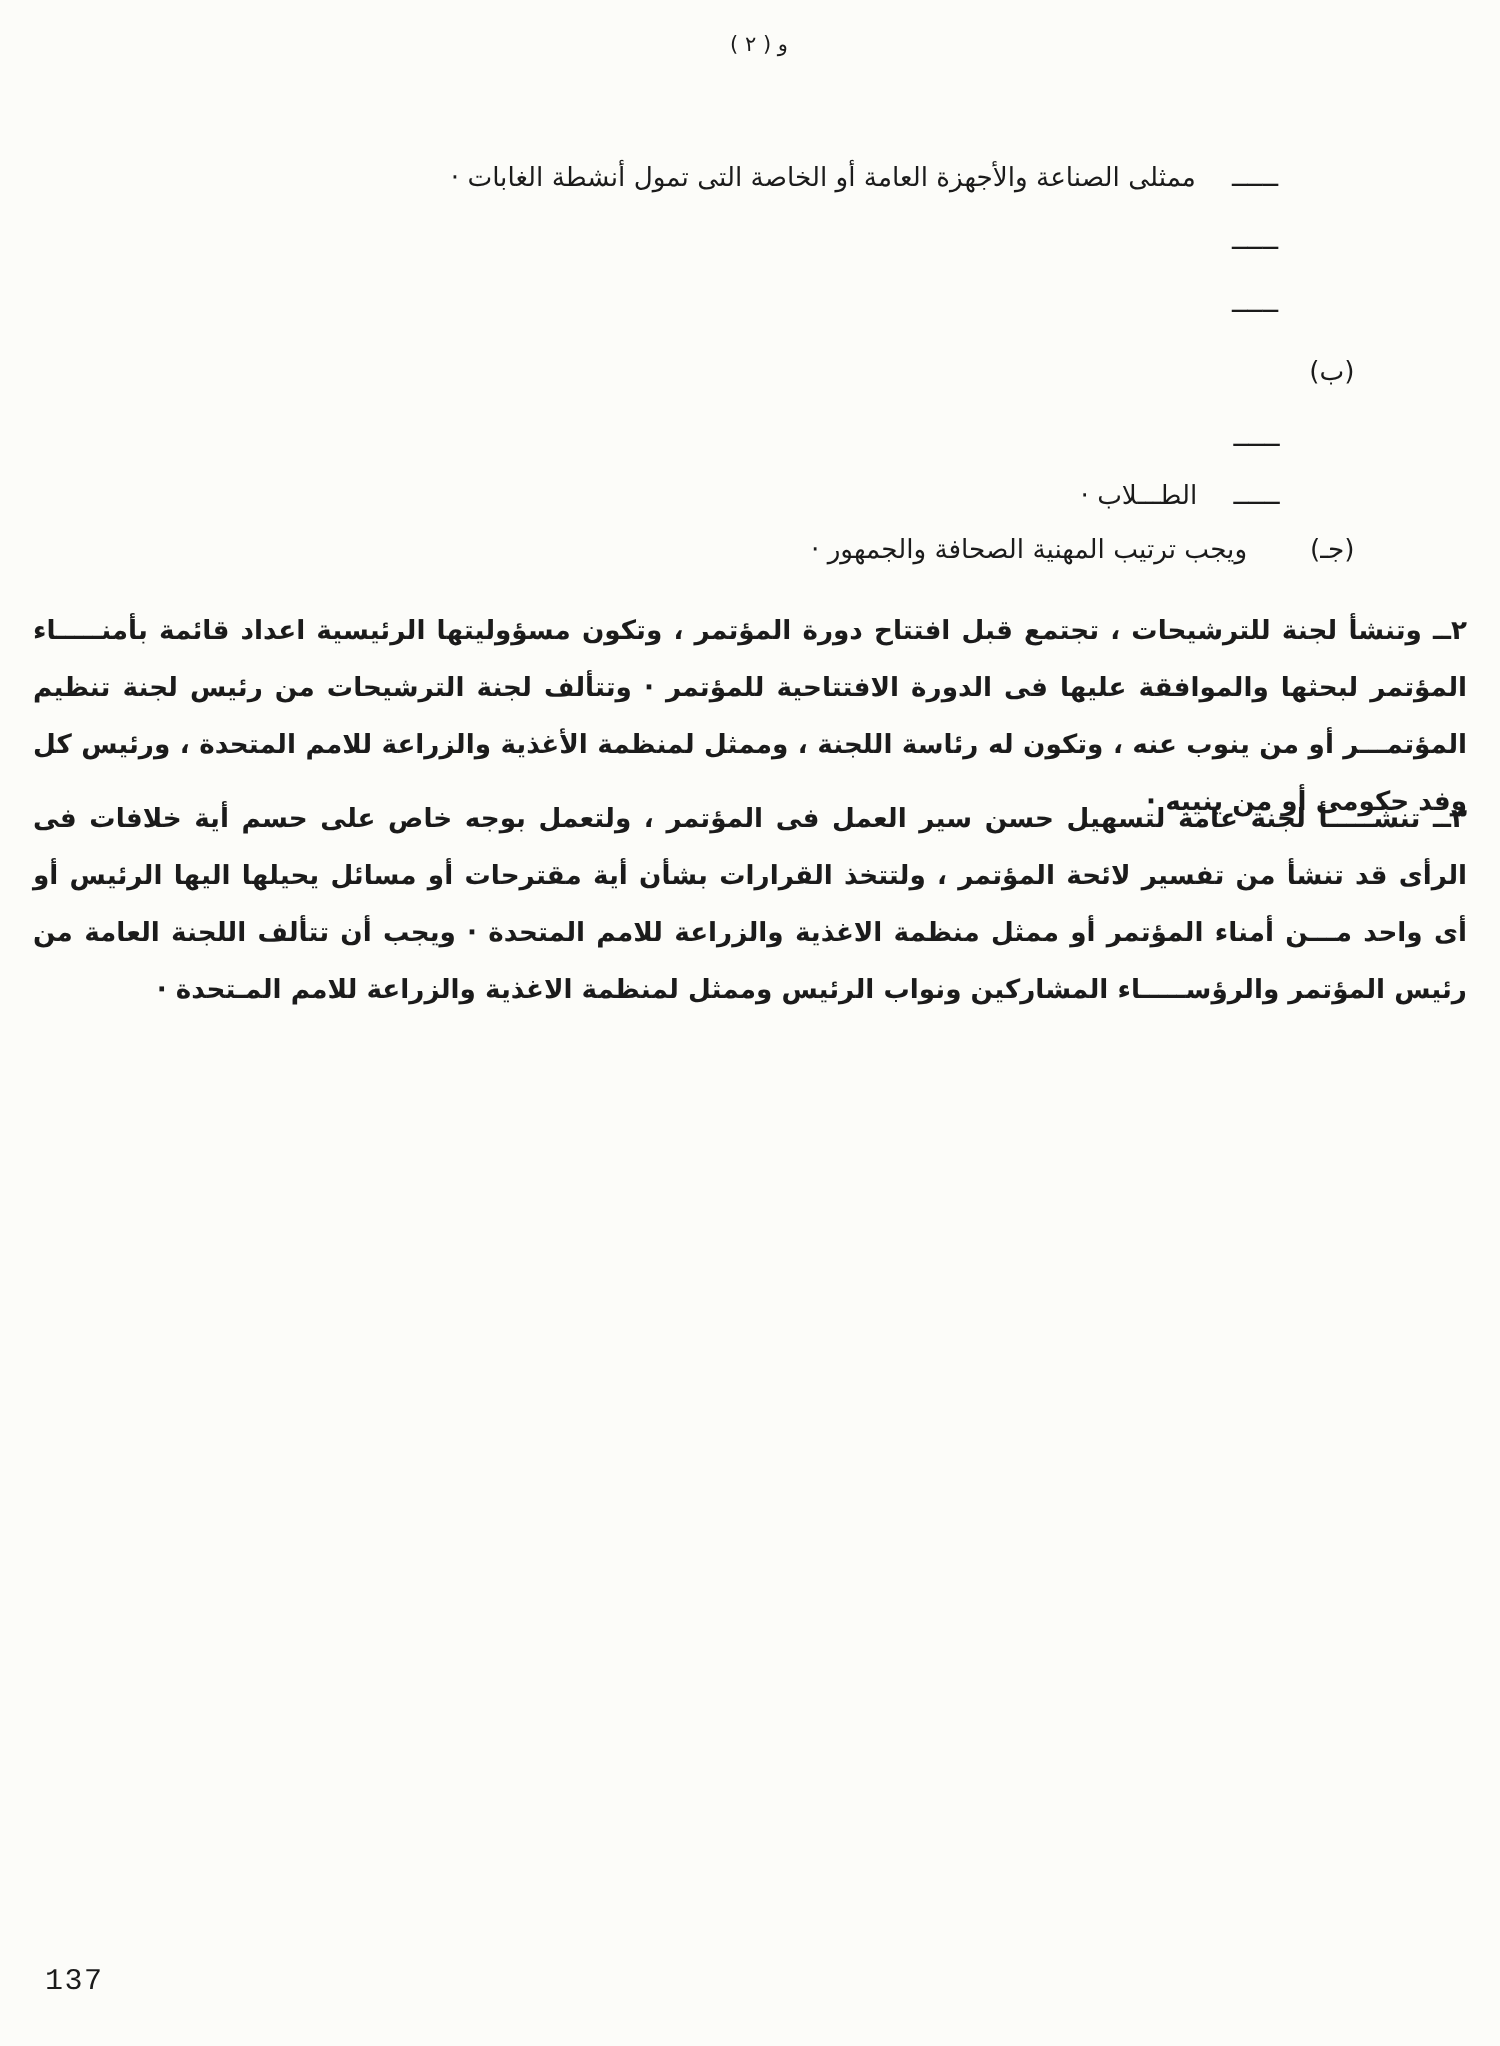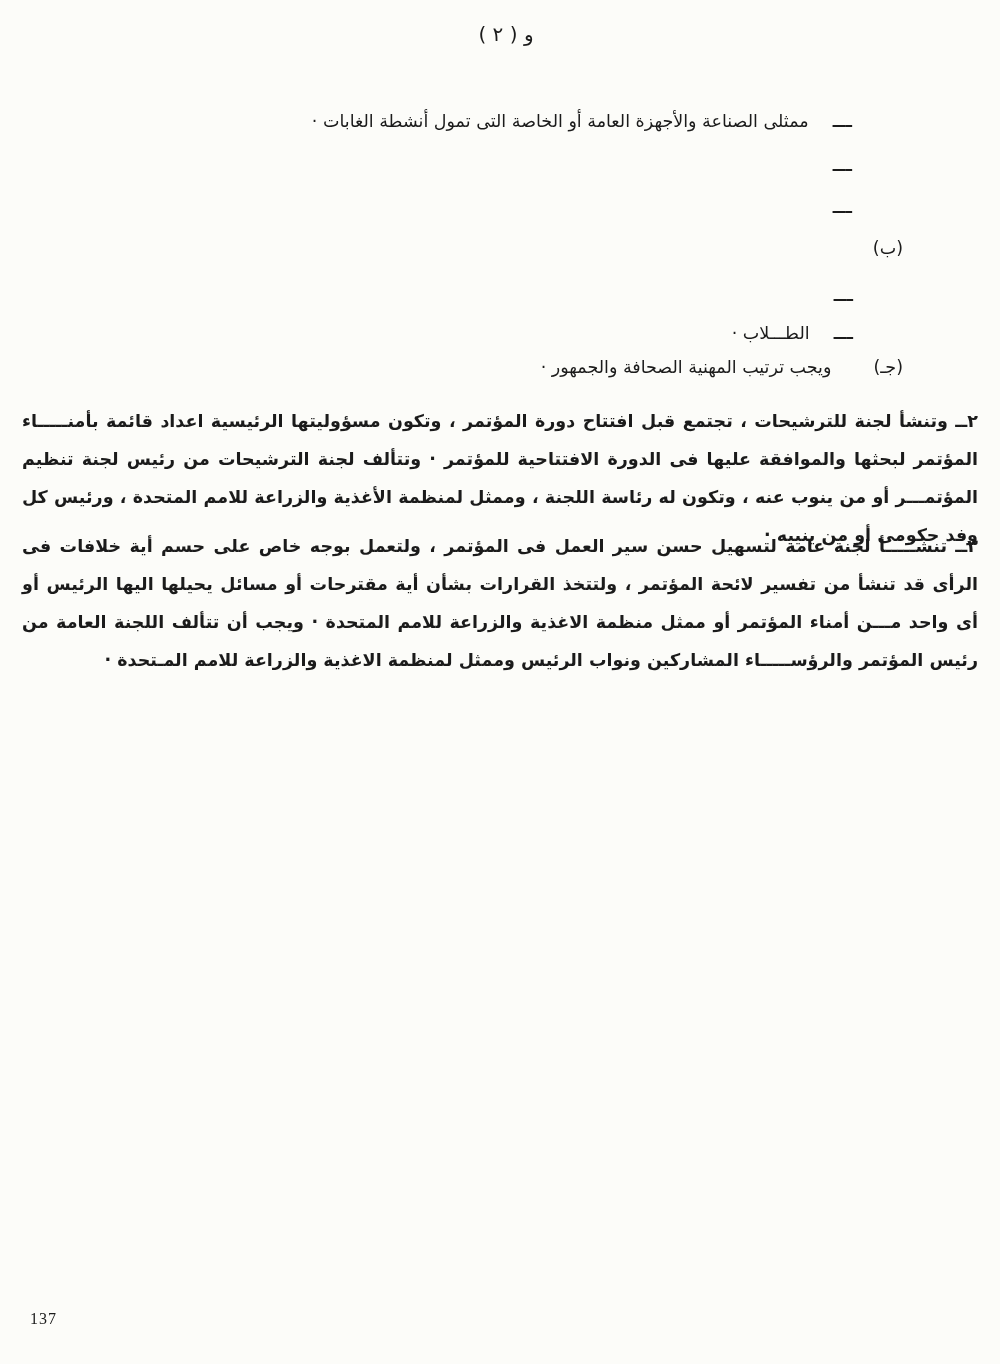--- a/index.html
+++ b/index.html
@@ -10,37 +10,38 @@
     background:#fcfcf9;
     color:#1b1b1b;
     font-family:"DejaVu Sans", sans-serif;
     direction:rtl;
     overflow:hidden;
     box-shadow:0 0 4px rgba(0,0,0,.15);
   }
   .header{
     position:absolute;top:22px;left:0;right:0;
     text-align:center;
-    font-size:20px;
+    font-size:14px;
     letter-spacing:1px;
     padding-left:12px;
   }
   
   .list-top{position:absolute;top:104px;right:148px;left:30px;}
   .dash-item{
     display:flex;align-items:baseline;
     margin-bottom:11px;
     font-size:17.5px;line-height:31px;
   }
   .dash{
     flex:0 0 auto;
     margin-left:24px;
-    font-size:22px;
+    font-size:17px;
     letter-spacing:-1px;
     white-space:nowrap;
+    font-family:Liberation Mono, monospace;
   }
   
   .lettered{position:absolute;right:97px;left:30px;}
   .item-b{top:233px;}
   .item-j{top:352px;}
   .lettered-row{
     display:flex;align-items:baseline;
     font-size:17.5px;line-height:31px;
   }
   .letter{flex:0 0 auto;margin-left:42px;white-space:nowrap;}
@@ -54,22 +55,22 @@
     line-height:38px;
     text-align:justify;
     font-weight:bold;
   }
   .para-2{top:402px;}
   .para-3{top:527px;}
   .para-4{top:684px;}
   
   .pagenum{
     position:absolute;top:1310px;left:30px;
-    font-family:Liberation Serif, serif;
-    font-size:16px;
+    font-family:Liberation Mono, monospace;
+    font-size:20px;
     letter-spacing:1px;
     direction:ltr;
     text-align:right;
   }
 </style>
 </head>
 <body>
 
 <div class="page">
 

